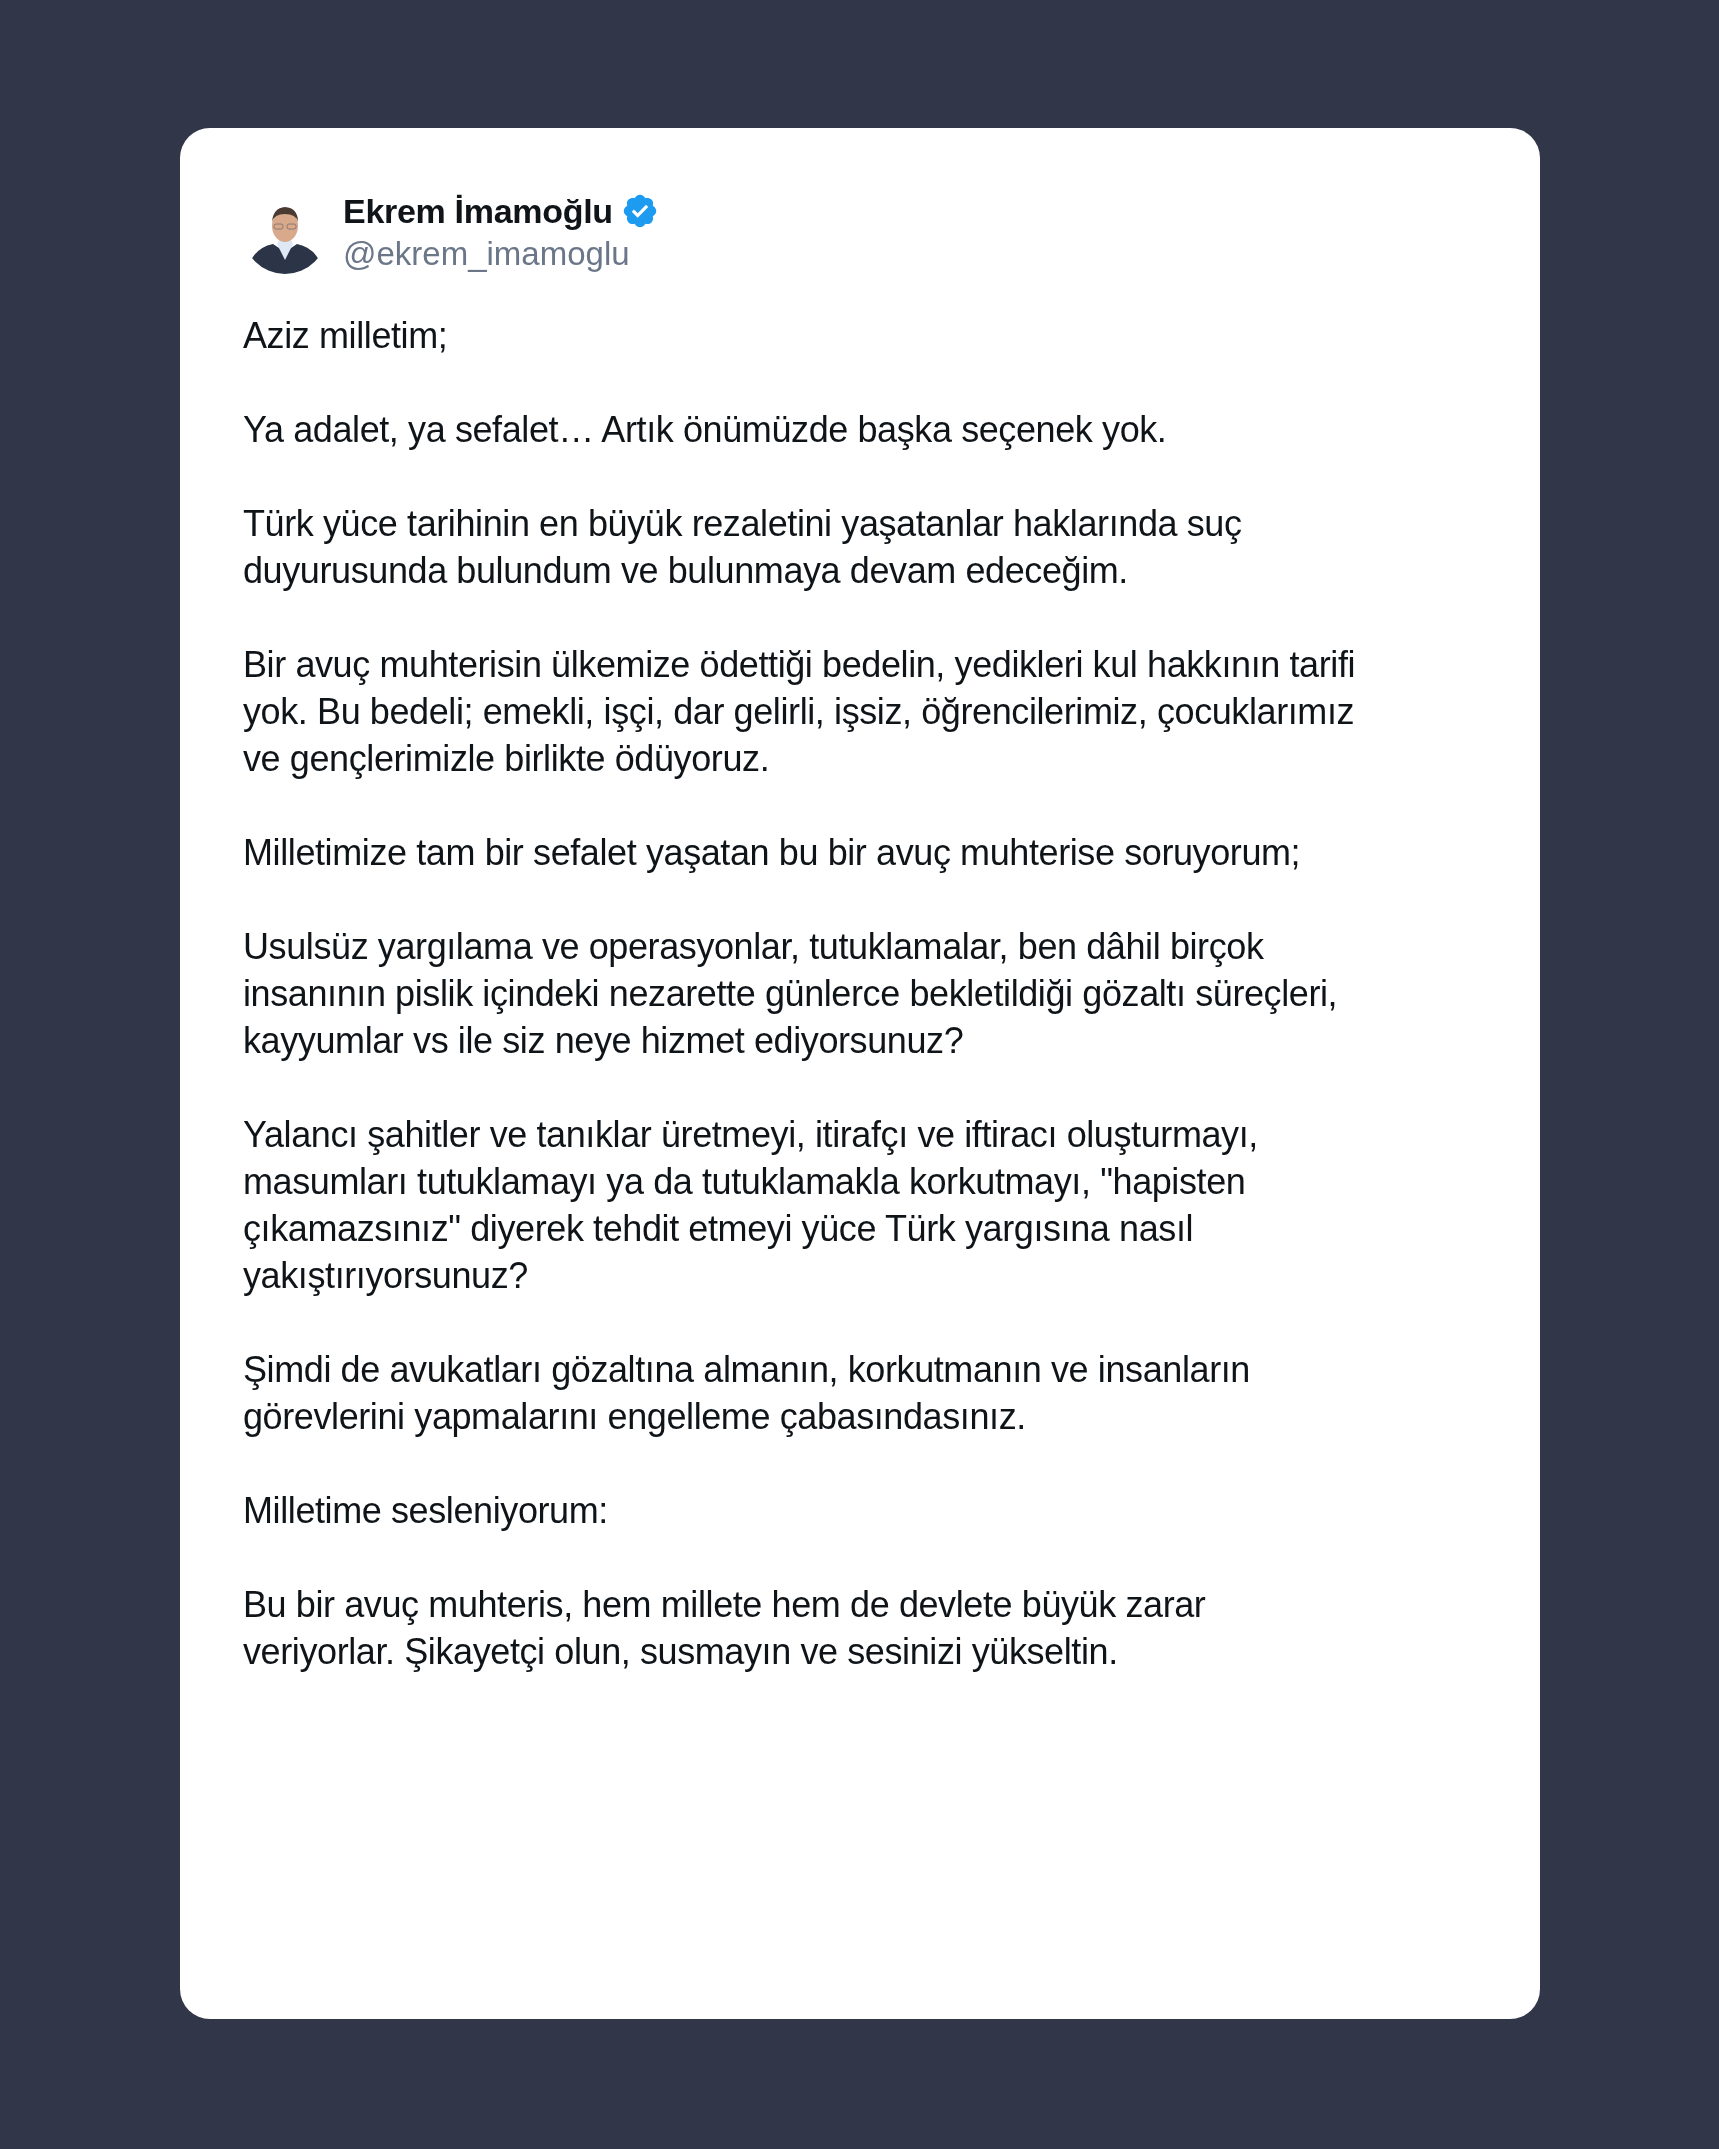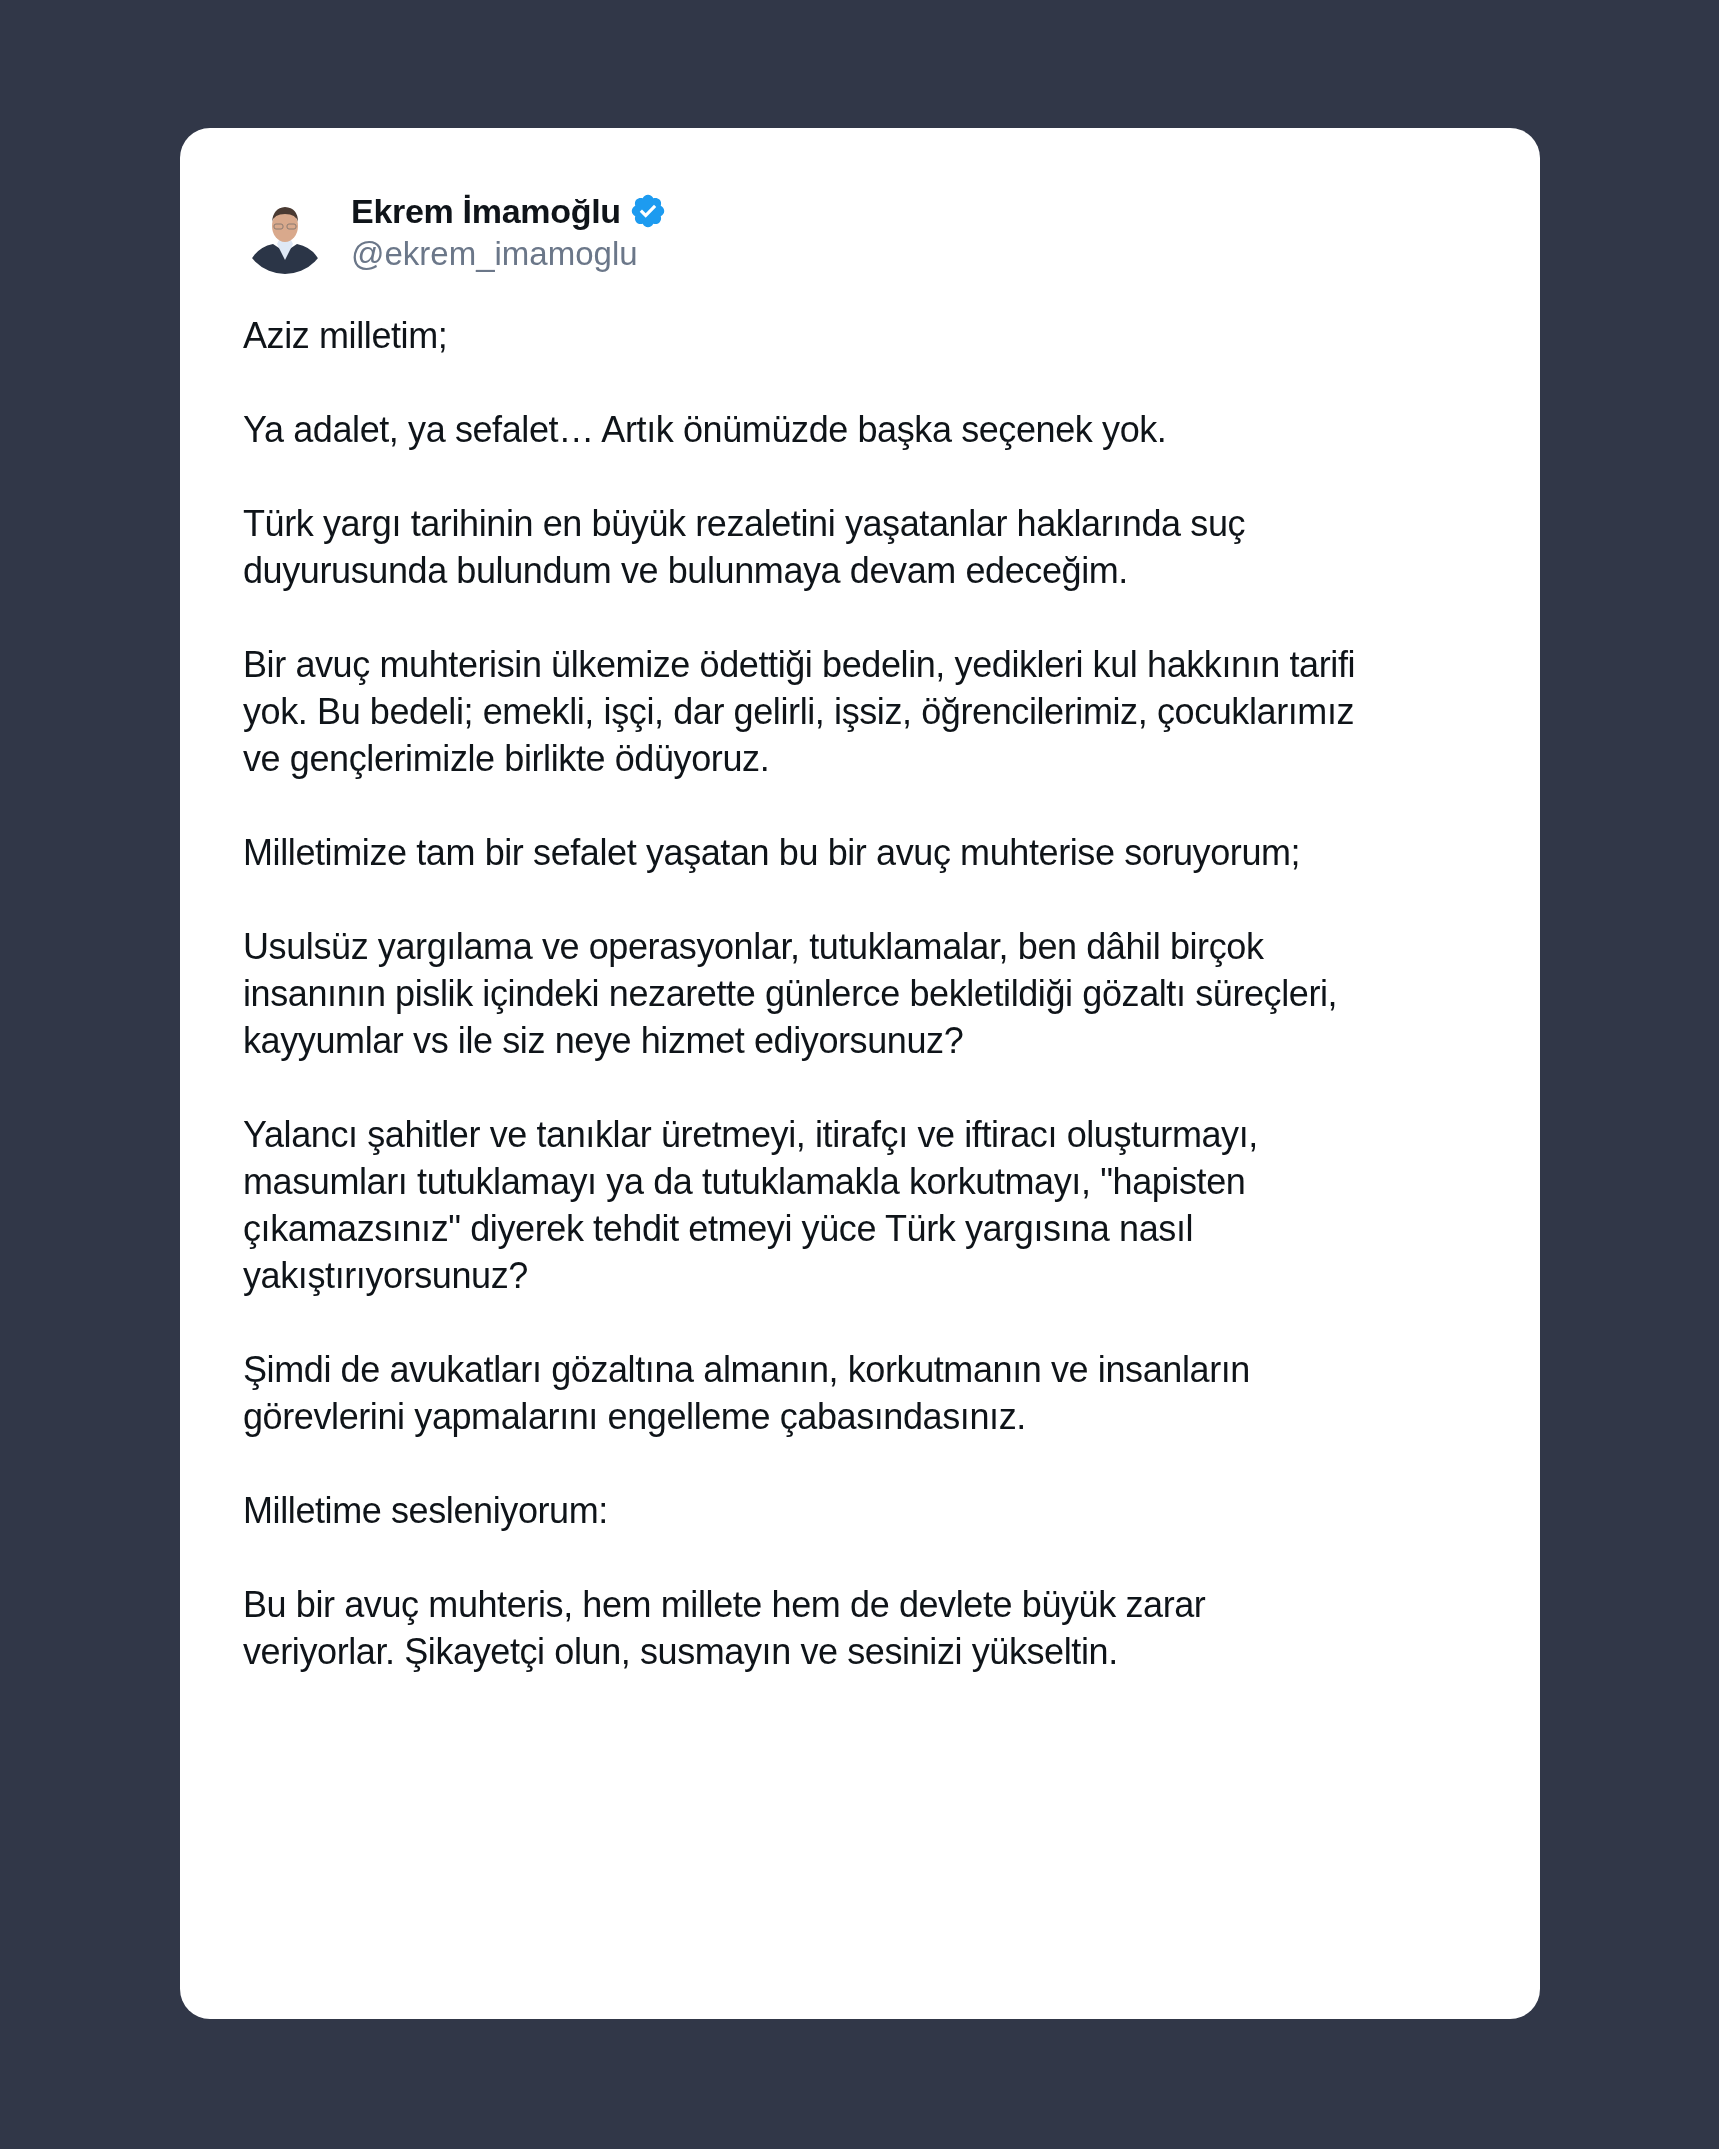--- a/index.html
+++ b/index.html
@@ -9,21 +9,21 @@
   }
   .card {
     position:absolute; left:180px; top:128px; width:1360px; height:1891px;
     background:#ffffff; border-radius:30px; box-sizing:border-box;
   }
   .header { position:absolute; left:63px; top:62px; display:flex; align-items:center; }
   .avatar {
     width:84px; height:84px; border-radius:50%; overflow:hidden; position:relative;
     background:#ffffff;
   }
-  .names { margin-left:24px; }
+  .names { margin-left:16px; }
   .name-row { display:flex; align-items:center; }
   .name { font-weight:bold; font-size:34px; color:#0f1419; letter-spacing:-0.3px; }
   .badge { margin-left:8px; width:38px; height:38px; }
   .handle { font-size:33px; color:#6b7789; margin-top:4px; }
   .body {
     position:absolute; left:63px; top:184px; width:1254px;
     font-size:36px; line-height:47px; color:#0f1419; letter-spacing:-0.4px;
   }
   .para { margin:0 0 47px 0; white-space:pre-line; }
 </style>
@@ -51,21 +51,21 @@
           <path fill="#ffffff" d="M10.54 16.2l-3.75-3.76 1.42-1.41 2.33 2.34 5.25-5.25 1.41 1.41z"></path>
         </svg>
       </div>
       <div class="handle">@ekrem_imamoglu</div>
     </div>
   </div>
 
   <div class="body">
     <p class="para">Aziz milletim;</p>
     <p class="para">Ya adalet, ya sefalet… Artık önümüzde başka seçenek yok.</p>
-    <p class="para">Türk yargı tarihinin en büyük rezaletini yaşatanlar haklarında suç
+    <p class="para">Türk yüce tarihinin en büyük rezaletini yaşatanlar haklarında suç
 duyurusunda bulundum ve bulunmaya devam edeceğim.</p>
     <p class="para">Bir avuç muhterisin ülkemize ödettiği bedelin, yedikleri kul hakkının tarifi
 yok. Bu bedeli; emekli, işçi, dar gelirli, işsiz, öğrencilerimiz, çocuklarımız
 ve gençlerimizle birlikte ödüyoruz.</p>
     <p class="para">Milletimize tam bir sefalet yaşatan bu bir avuç muhterise soruyorum;</p>
     <p class="para">Usulsüz yargılama ve operasyonlar, tutuklamalar, ben dâhil birçok
 insanının pislik içindeki nezarette günlerce bekletildiği gözaltı süreçleri,
 kayyumlar vs ile siz neye hizmet ediyorsunuz?</p>
     <p class="para">Yalancı şahitler ve tanıklar üretmeyi, itirafçı ve iftiracı oluşturmayı,
 masumları tutuklamayı ya da tutuklamakla korkutmayı, "hapisten

